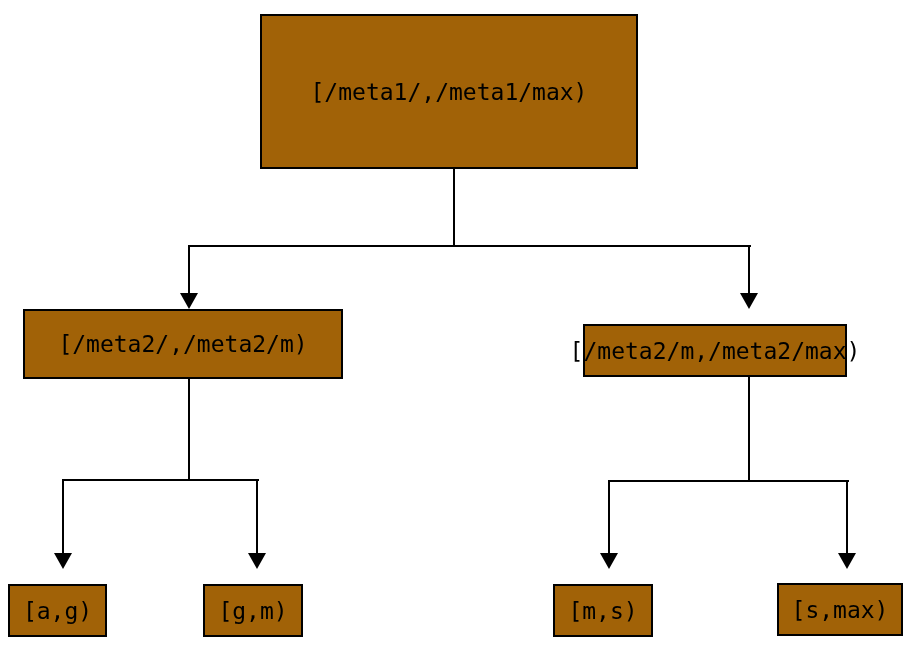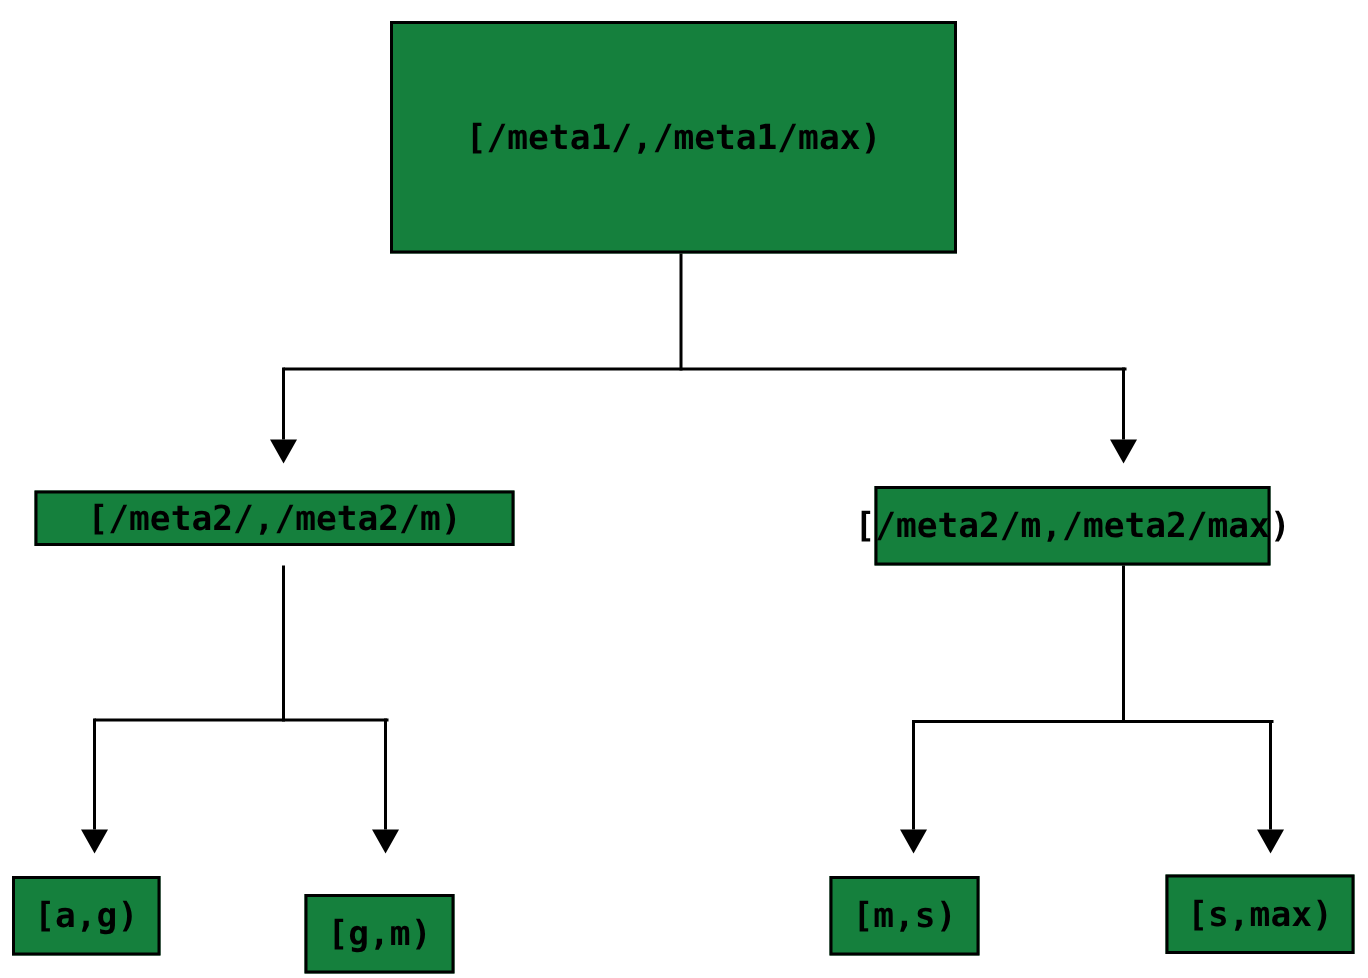--- a/index.html
+++ b/index.html
@@ -12,27 +12,27 @@
     width: 912px;
     height: 652px;
     background: #ffffff;
     font-family: "DejaVu Sans Mono", "Liberation Mono", monospace;
     overflow: hidden;
   }
   .node {
     position: absolute;
     box-sizing: border-box;
     border: 2px solid #000000;
-    background: #15803d;
+    background: #a16207;
     display: flex;
     align-items: center;
     justify-content: center;
     color: #000000;
     font-size: 23px;
-    font-weight: bold;
+    font-weight: normal;
     white-space: nowrap;
   }
   .vline {
     position: absolute;
     width: 2px;
     background: #000000;
   }
   .hline {
     position: absolute;
     height: 2px;
@@ -42,24 +42,24 @@
     position: absolute;
     width: 0;
     height: 0;
     border-left: 9px solid transparent;
     border-right: 9px solid transparent;
     border-top: 16px solid #000000;
   }
 
   
   #node-root   { left: 260px; top: 14px;  width: 378px; height: 155px; }
-  #node-l2-left  { left: 23px;  top: 327px; width: 320px; height: 37px; }
+  #node-l2-left  { left: 23px;  top: 309px; width: 320px; height: 70px; }
   #node-l2-right { left: 583px; top: 324px; width: 264px; height: 53px; }
   #node-leaf-ag   { left: 8px;   top: 584px; width: 99px;  height: 53px; text-align: center; }
-  #node-leaf-gm   { left: 203px; top: 596px; width: 100px; height: 53px; }
+  #node-leaf-gm   { left: 203px; top: 584px; width: 100px; height: 53px; }
   #node-leaf-ms   { left: 553px; top: 584px; width: 100px; height: 53px; }
   #node-leaf-smax { left: 777px; top: 583px; width: 126px; height: 53px; }
 
   
   #edge-root-drop      { left: 453px; top: 169px; height: 78px; }
   #edge-root-h         { left: 189px; top: 245px; width: 562px; }
   #edge-left-stem      { left: 188px; top: 245px; height: 48px; }
   #edge-right-stem     { left: 748px; top: 245px; height: 48px; }
   #arrow-l2-left       { left: 180px; top: 293px; }
   #arrow-l2-right      { left: 740px; top: 293px; }

